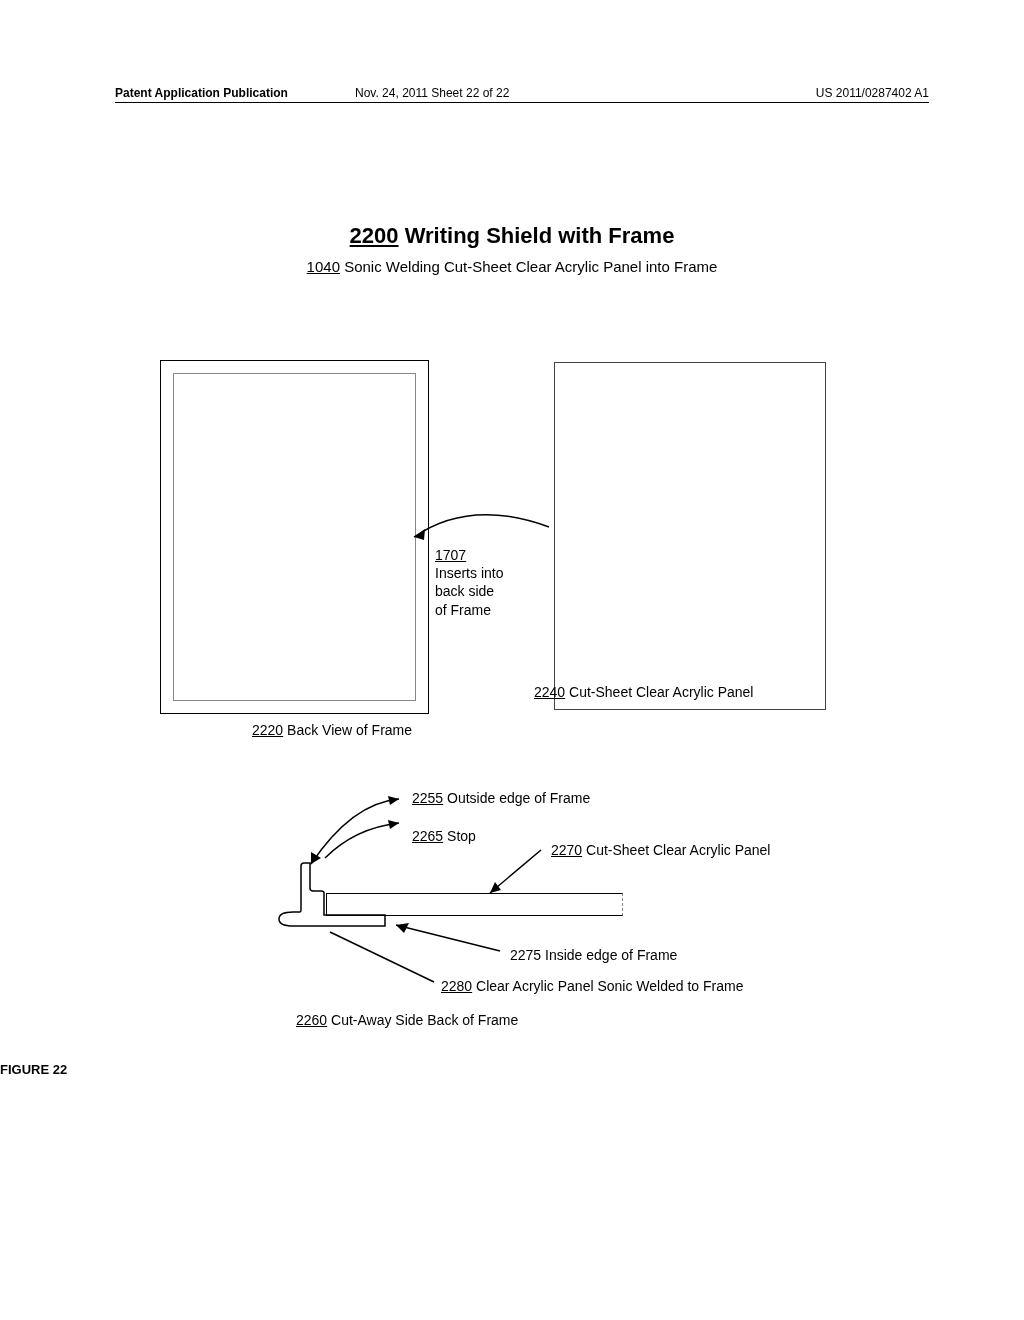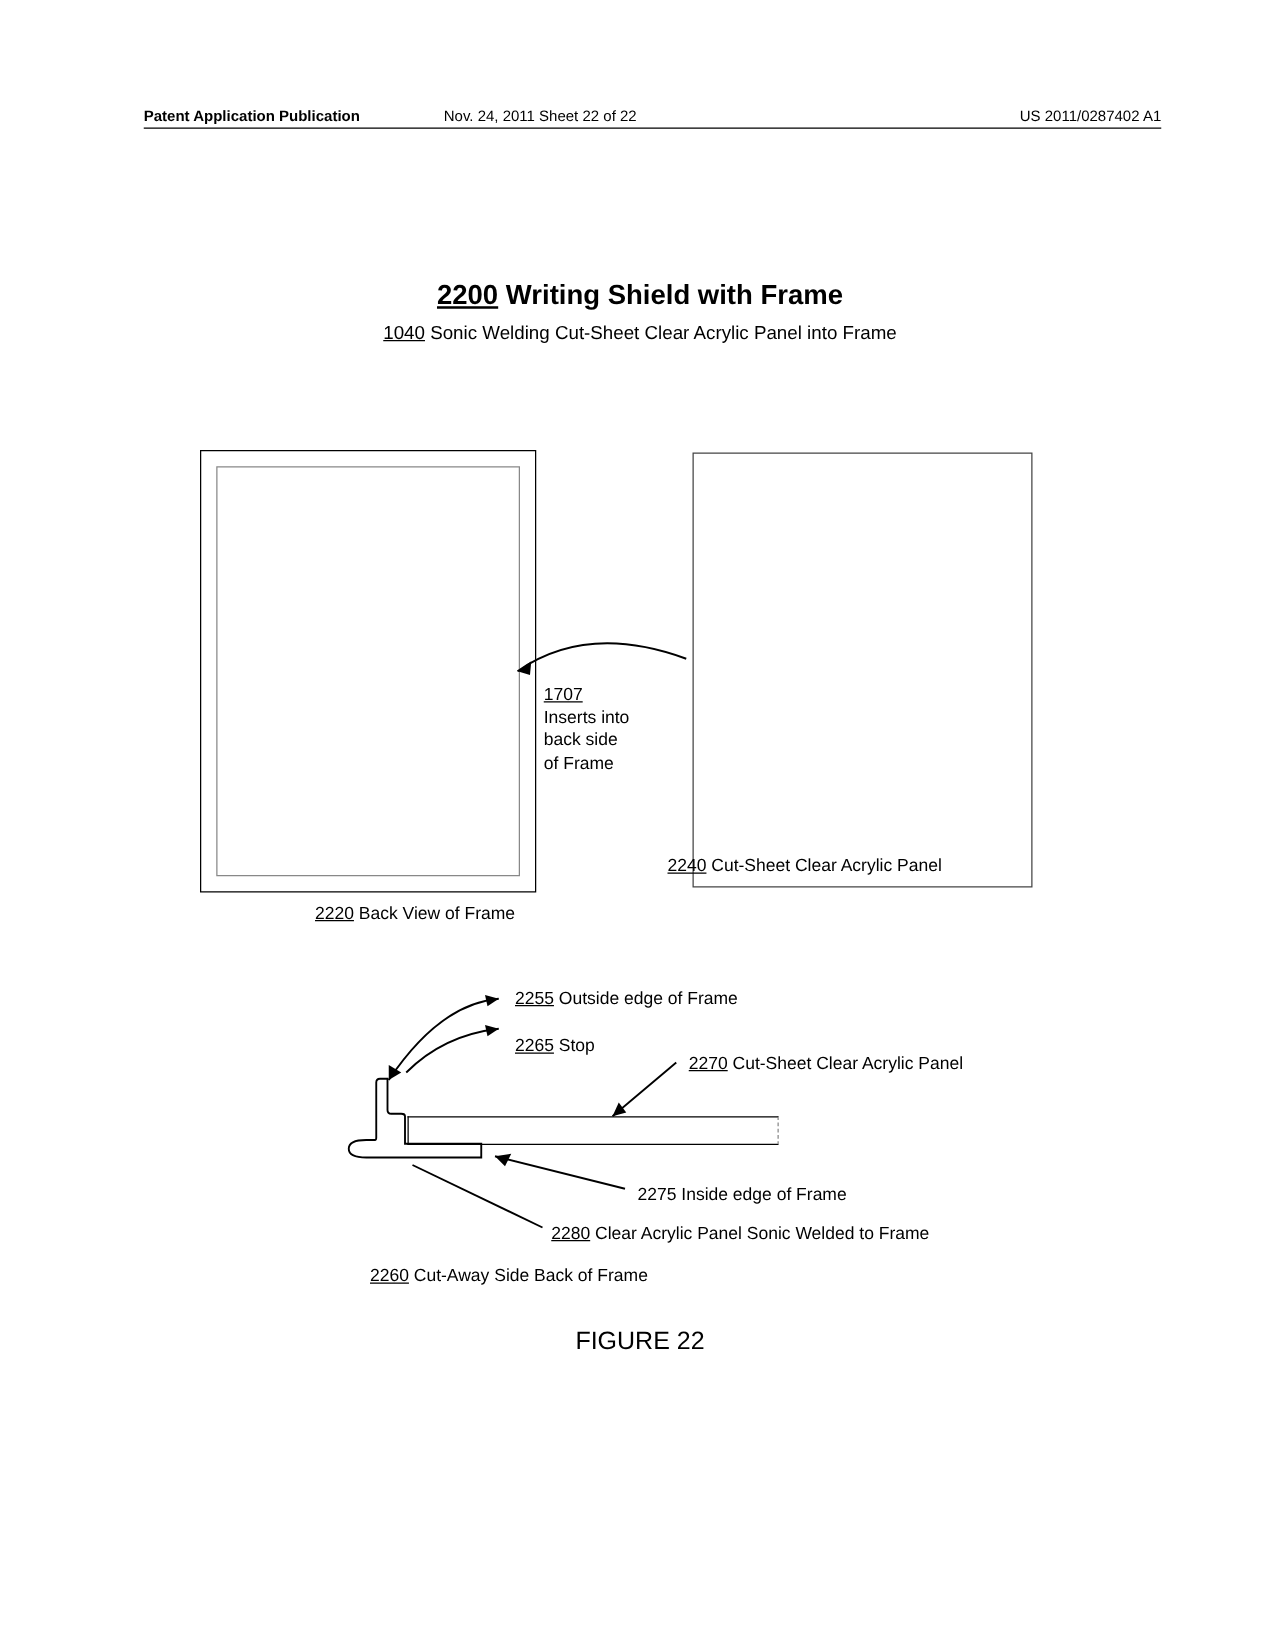--- a/index.html
+++ b/index.html
@@ -166,23 +166,22 @@
       font-size: 14px;
     }
     .label-2260 .num {
       text-decoration: underline;
     }
     .figure-num {
       position: absolute;
       top: 1062px;
       left: 0;
       width: 100%;
-      text-align: center;
-      font-size: 20px;
-      font-weight: normal;
+      font-size: 13px;
+      font-weight: bold;
     }
     .side-view {
       position: absolute;
       top: 860px;
       left: 275px;
     }
     .frame-outline {
       position: absolute;
       stroke: black;
       fill: none;

